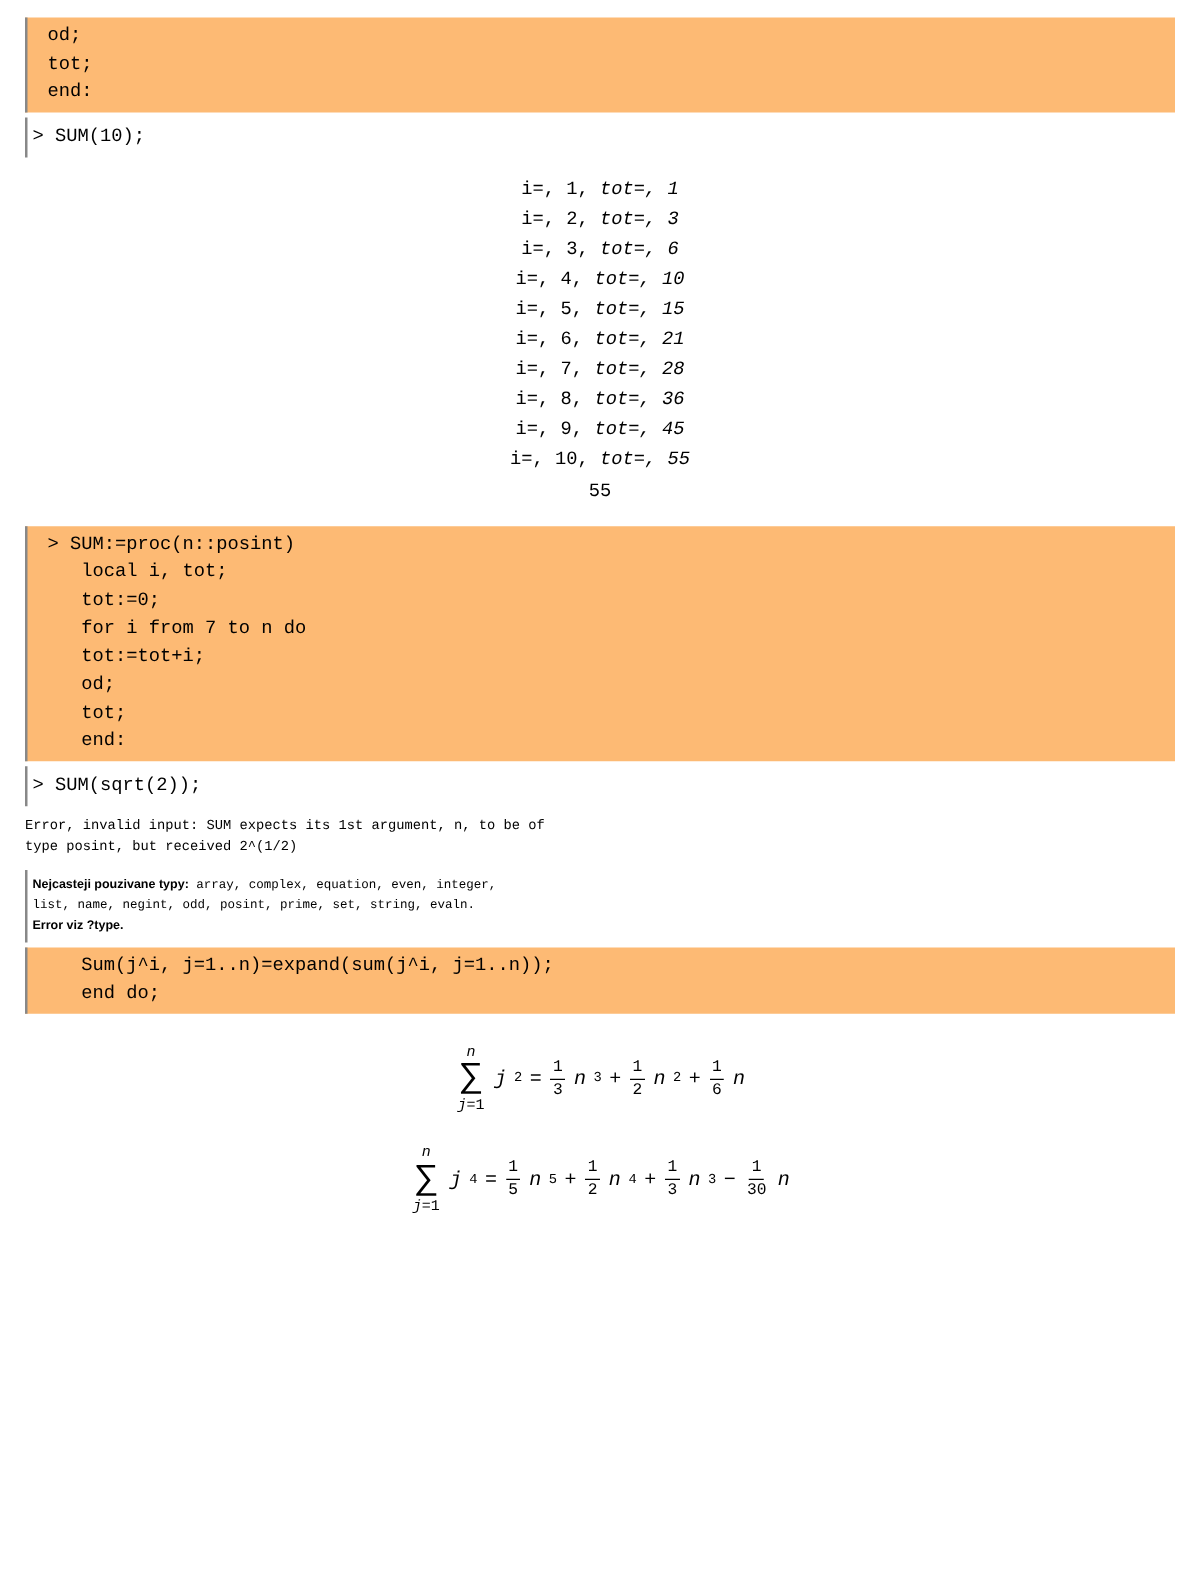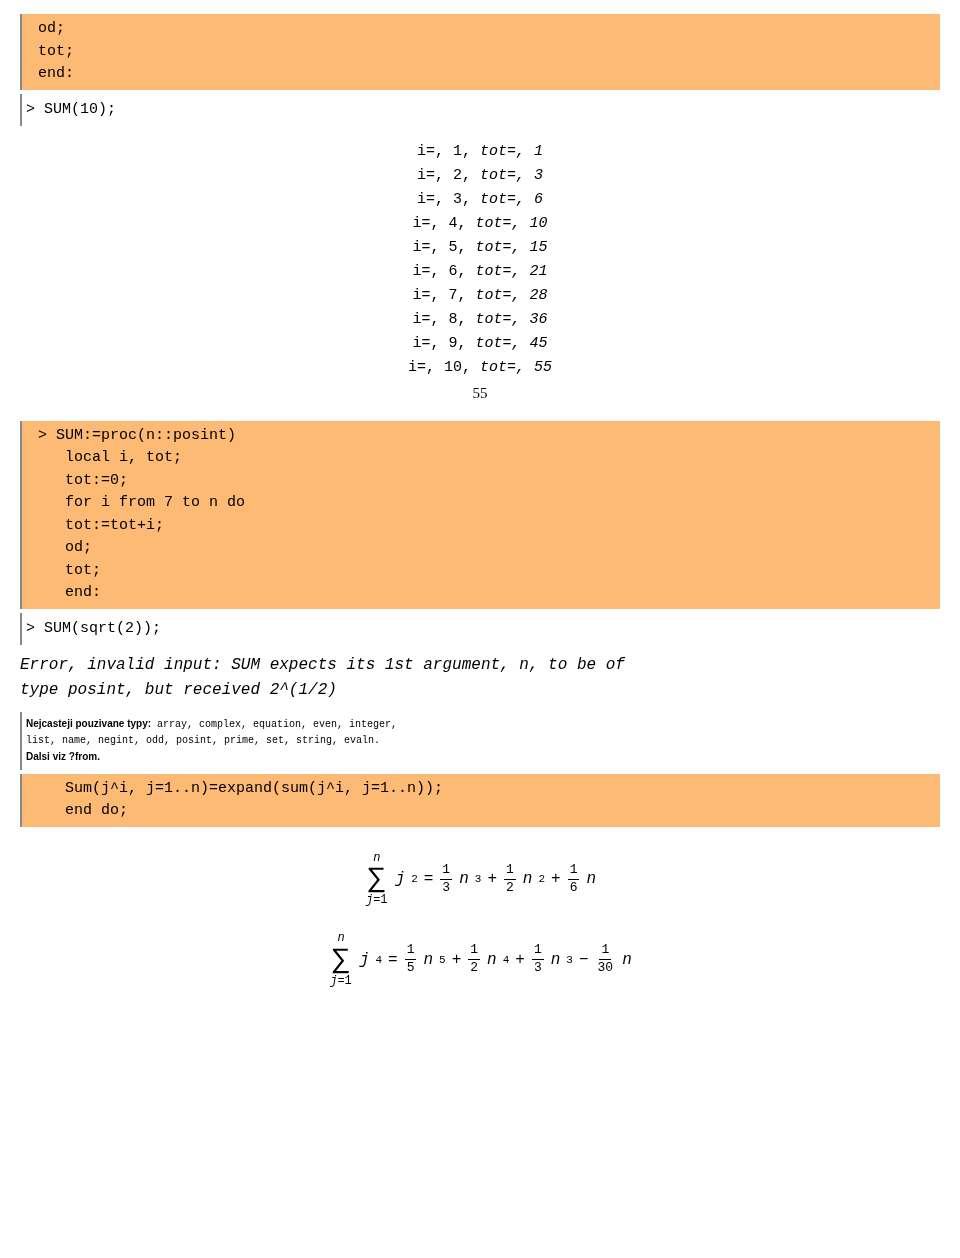--- a/index.html
+++ b/index.html
@@ -51,30 +51,28 @@
       text-align: left;
     }
     .output-line span.roman {
       font-style: normal;
     }
     .output-final {
       text-align: left;
       font-style: normal;
       font-size: 15px;
       line-height: 1.8;
-      font-family: Liberation Serif, serif;
     }
     .error-block {
       padding: 4px 0;
       margin: 4px 0;
       white-space: pre-wrap;
       font-family: 'Courier New', Courier, monospace;
-      font-size: 16px;
-      line-height: 1.6;
-      font-style: italic;
+      font-size: 11px;
+      line-height: 1.6;
     }
     .info-block {
       padding: 4px 0;
       margin: 4px 0;
       font-size: 10px;
       line-height: 1.6;
       border-left: 2px solid #888;
       padding-left: 4px;
     }
     .info-block .bold-part {
@@ -193,21 +191,21 @@
   </div>
 
   <div class="error-block">Error, invalid input: SUM expects its 1st argument, n, to be of
 type posint, but received 2^(1/2)</div>
 
   <div class="info-block">
     <span class="bold-part">Nejcasteji pouzivane typy:</span><span class="code-part"> array, complex, equation, even, integer,</span>
     <br>
     <span class="code-part">list, name, negint, odd, posint, prime, set, string, evaln.</span>
     <br>
-    <span class="info-link">Dalsi viz ?from.</span>
+    <span class="info-link">Error viz ?type.</span>
   </div>
 
   <div class="code-block">
     <div class="code-line">   Sum(j^i, j=1..n)=expand(sum(j^i, j=1..n));</div>
     <div class="code-line">   end do;</div>
   </div>
 
   <div class="math-output">
 
     <div class="math-formula">

